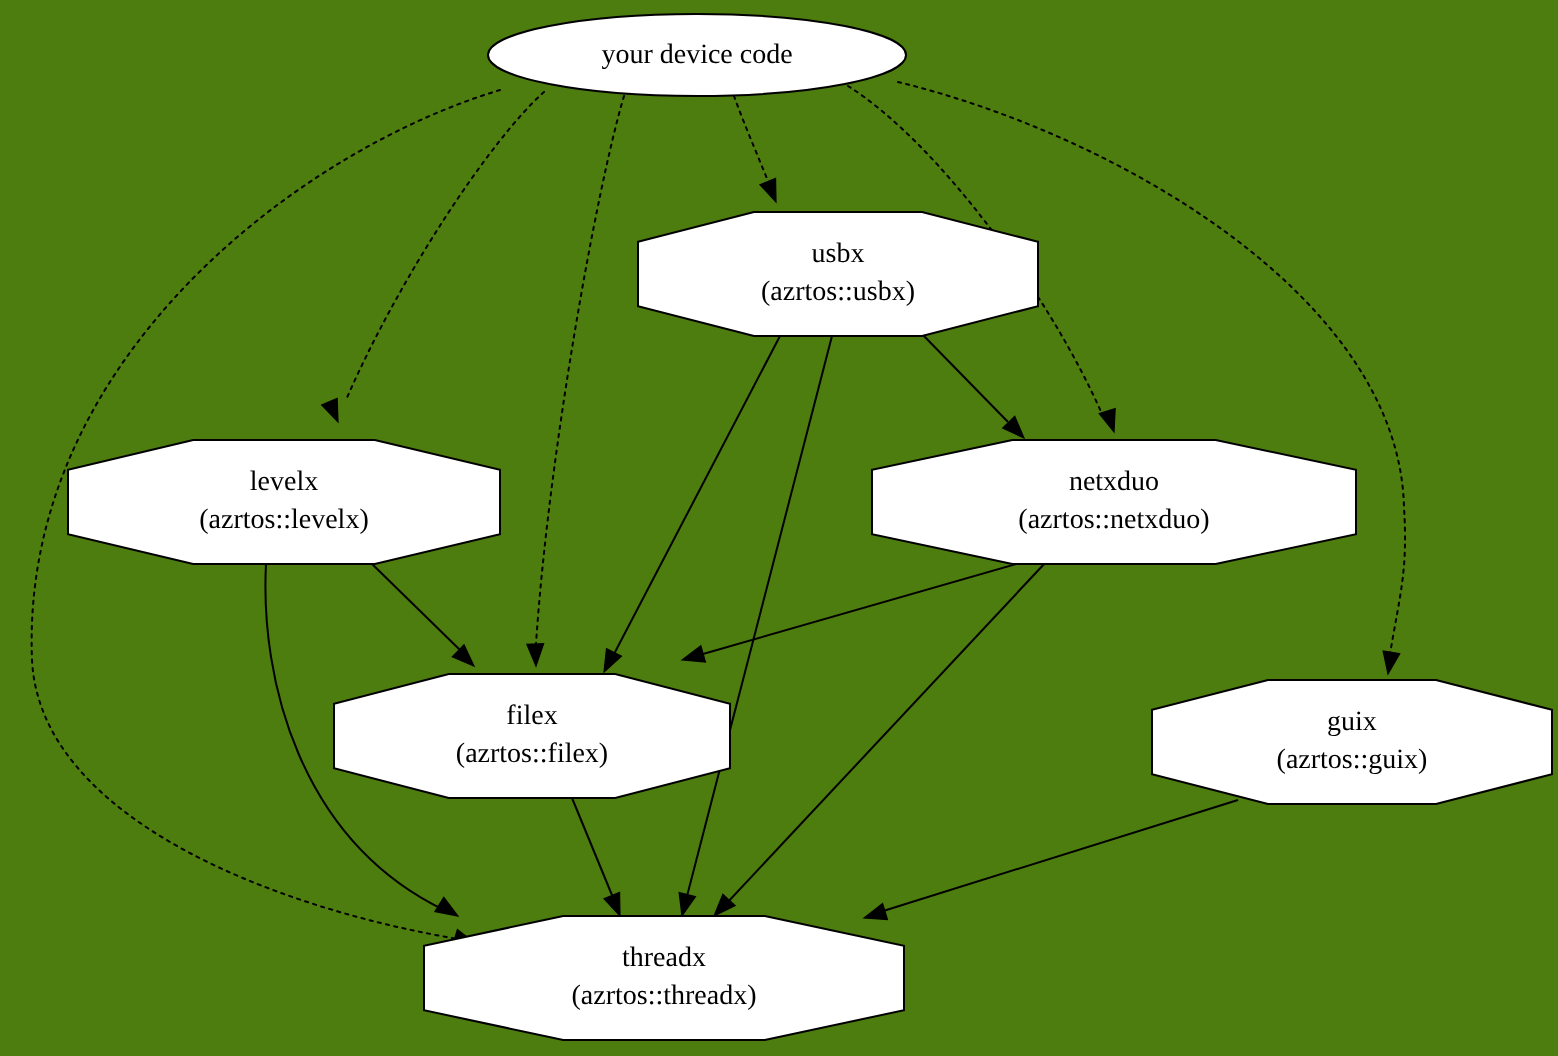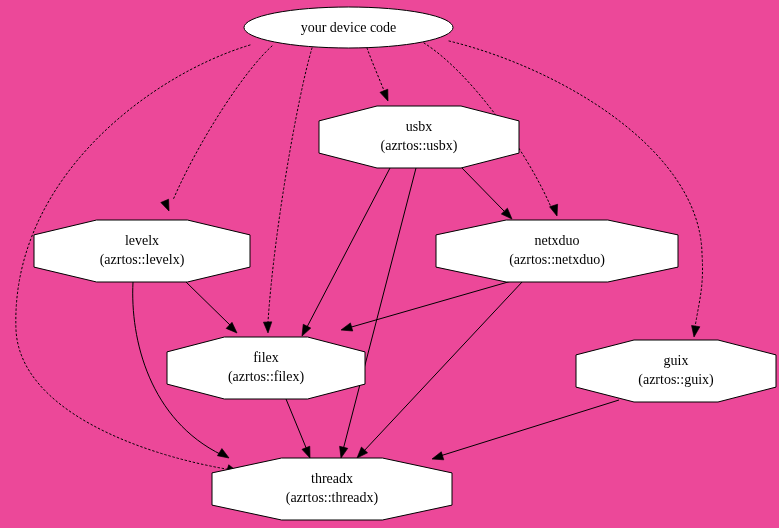--- a/index.html
+++ b/index.html
@@ -8,21 +8,21 @@
     padding: 0;
     background: #ffffff;
   }
   body {
     font-family: "Liberation Serif", "DejaVu Serif", serif;
   }
   #canvas {
     position: relative;
     width: 779px;
     height: 528px;
-    background: #ec4899;
+    background: #4d7c0f;
     overflow: hidden;
   }
   svg#graph {
     display: block;
     width: 779px;
     height: 528px;
   }
   .node-shape {
     fill: #ffffff;
     stroke: #000000;

